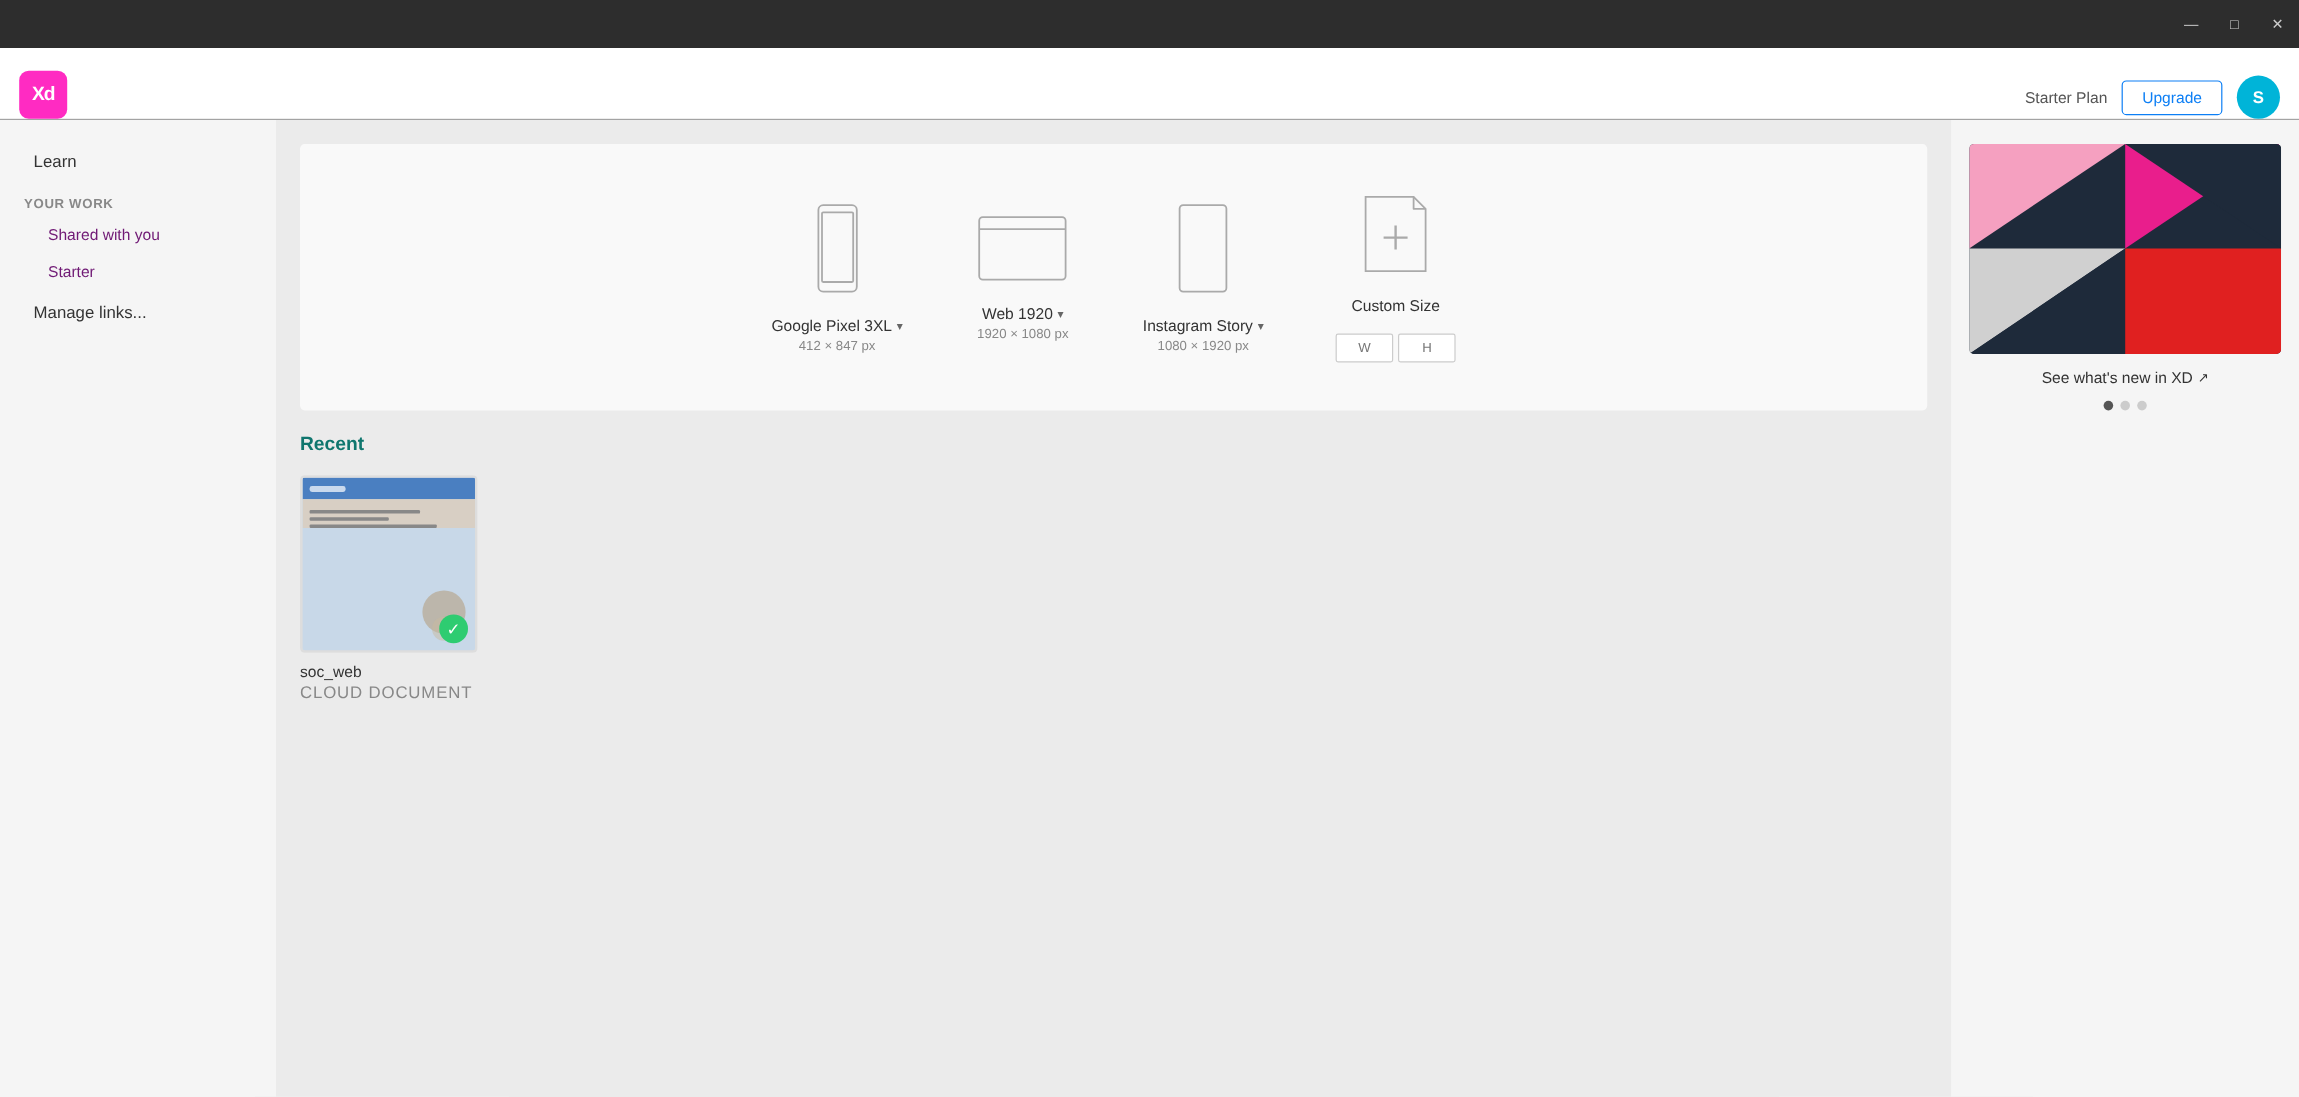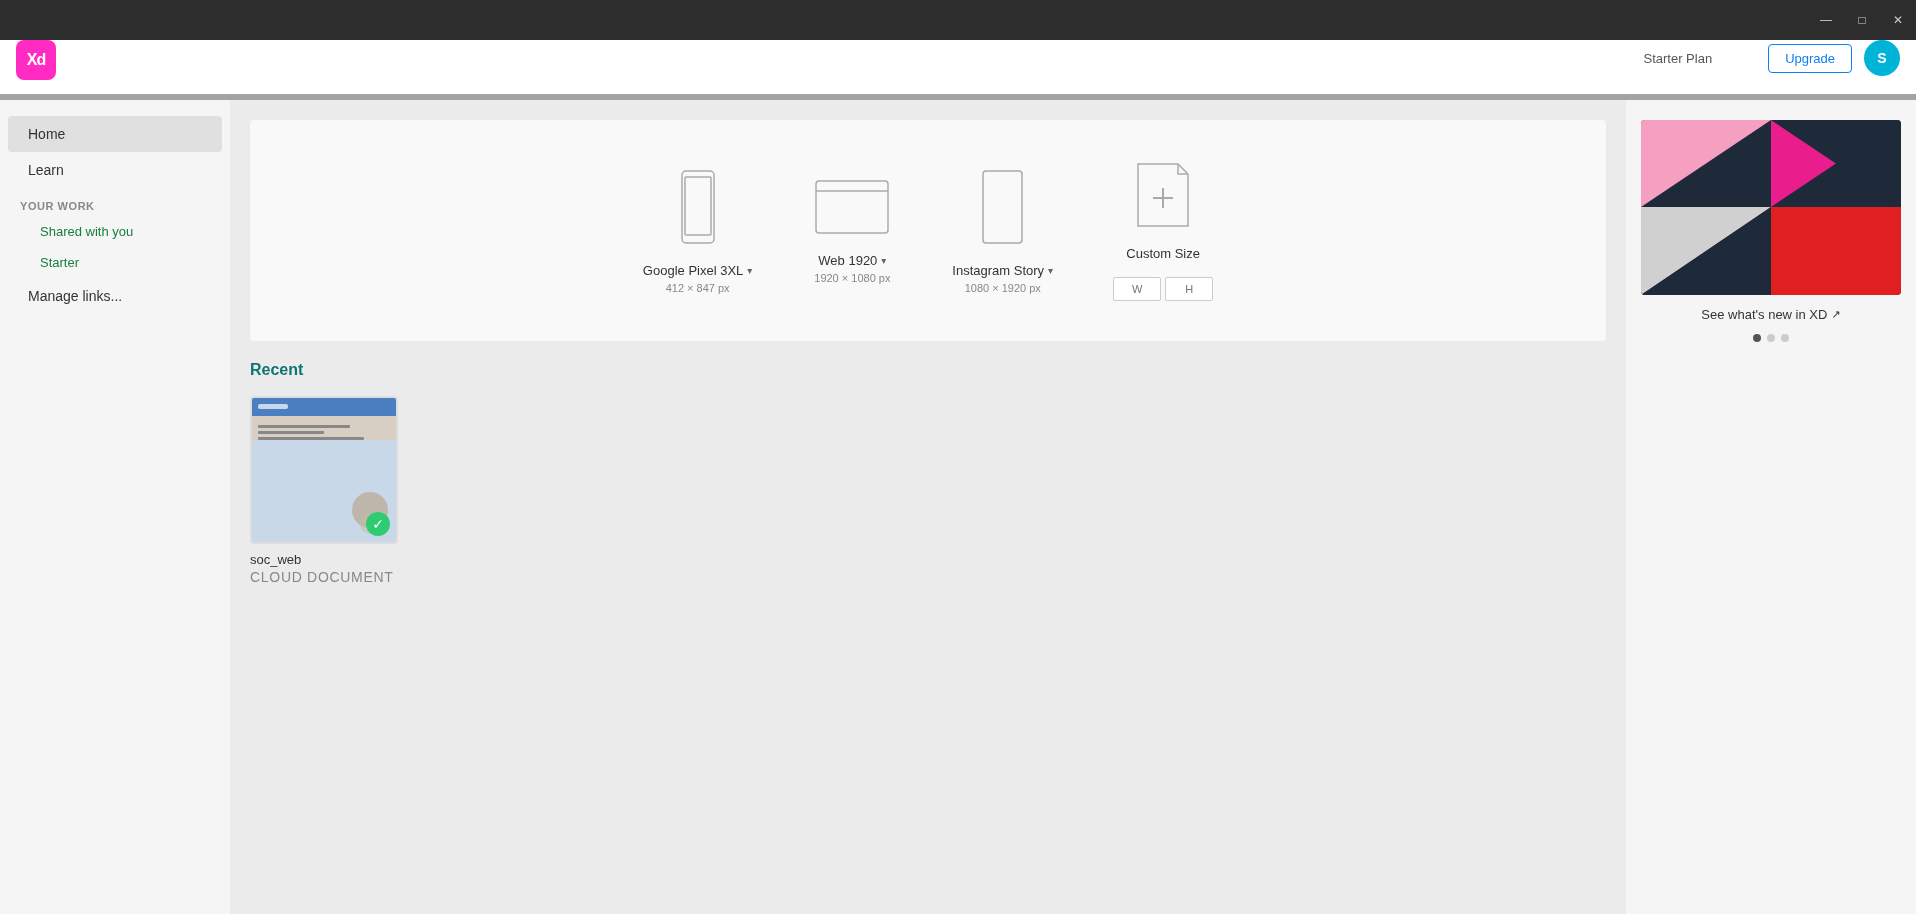--- a/index.html
+++ b/index.html
@@ -39,24 +39,24 @@
       justify-content: center;
       background: none;
       border: none;
     }
 
     
     .header {
       height: 60px;
       background: #fff;
       display: flex;
-      align-items: flex-start;
+      align-items: flex-end;
       justify-content: space-between;
       padding: 0 16px;
-      border-bottom: 6px solid #a3a3a3;
+      border-bottom: 1px solid #a3a3a3;
       flex-shrink: 0;
     }
     .header-left {
       display: flex;
       align-items: center;
       gap: 12px;
     }
     .xd-logo {
       width: 40px;
       height: 40px;
@@ -81,21 +81,20 @@
     }
     .upgrade-btn {
       border: 1.5px solid #0d7ff5;
       color: #0d7ff5;
       background: transparent;
       padding: 6px 16px;
       border-radius: 4px;
       font-size: 13px;
       cursor: pointer;
       font-weight: 500;
-      margin-left: 44px;
     }
     .avatar {
       width: 36px;
       height: 36px;
       border-radius: 50%;
       background: #00b4d8;
       display: flex;
       align-items: center;
       justify-content: center;
       color: white;
@@ -136,21 +135,21 @@
       font-size: 11px;
       color: #888;
       text-transform: uppercase;
       letter-spacing: 0.05em;
       padding: 12px 20px 4px 20px;
       font-weight: 600;
     }
     .sidebar-sub-item {
       padding: 8px 20px 8px 32px;
       font-size: 13px;
-      color: #15803d;
+      color: #701a75;
       cursor: pointer;
       border-radius: 4px;
       margin: 0 8px;
     }
 
     
     .content {
       flex: 1;
       background: #ebebeb;
       overflow-y: auto;
@@ -337,21 +336,20 @@
   <div class="header-right">
     <span class="starter-plan-text">Starter Plan</span>
     <button class="upgrade-btn">Upgrade</button>
     <div class="avatar">S</div>
   </div>
 </div>
 
 <div class="main-layout">
 
   <div class="sidebar">
-    <div class="sidebar-item active">Home</div>
     <div class="sidebar-item">Learn</div>
     <div class="sidebar-section-label">YOUR WORK</div>
     <div class="sidebar-sub-item">Shared with you</div>
     <div class="sidebar-sub-item">Starter</div>
     <div class="sidebar-item">Manage links...</div>
   </div>
 
   <div class="content">
 
     <div class="new-file-panel">

